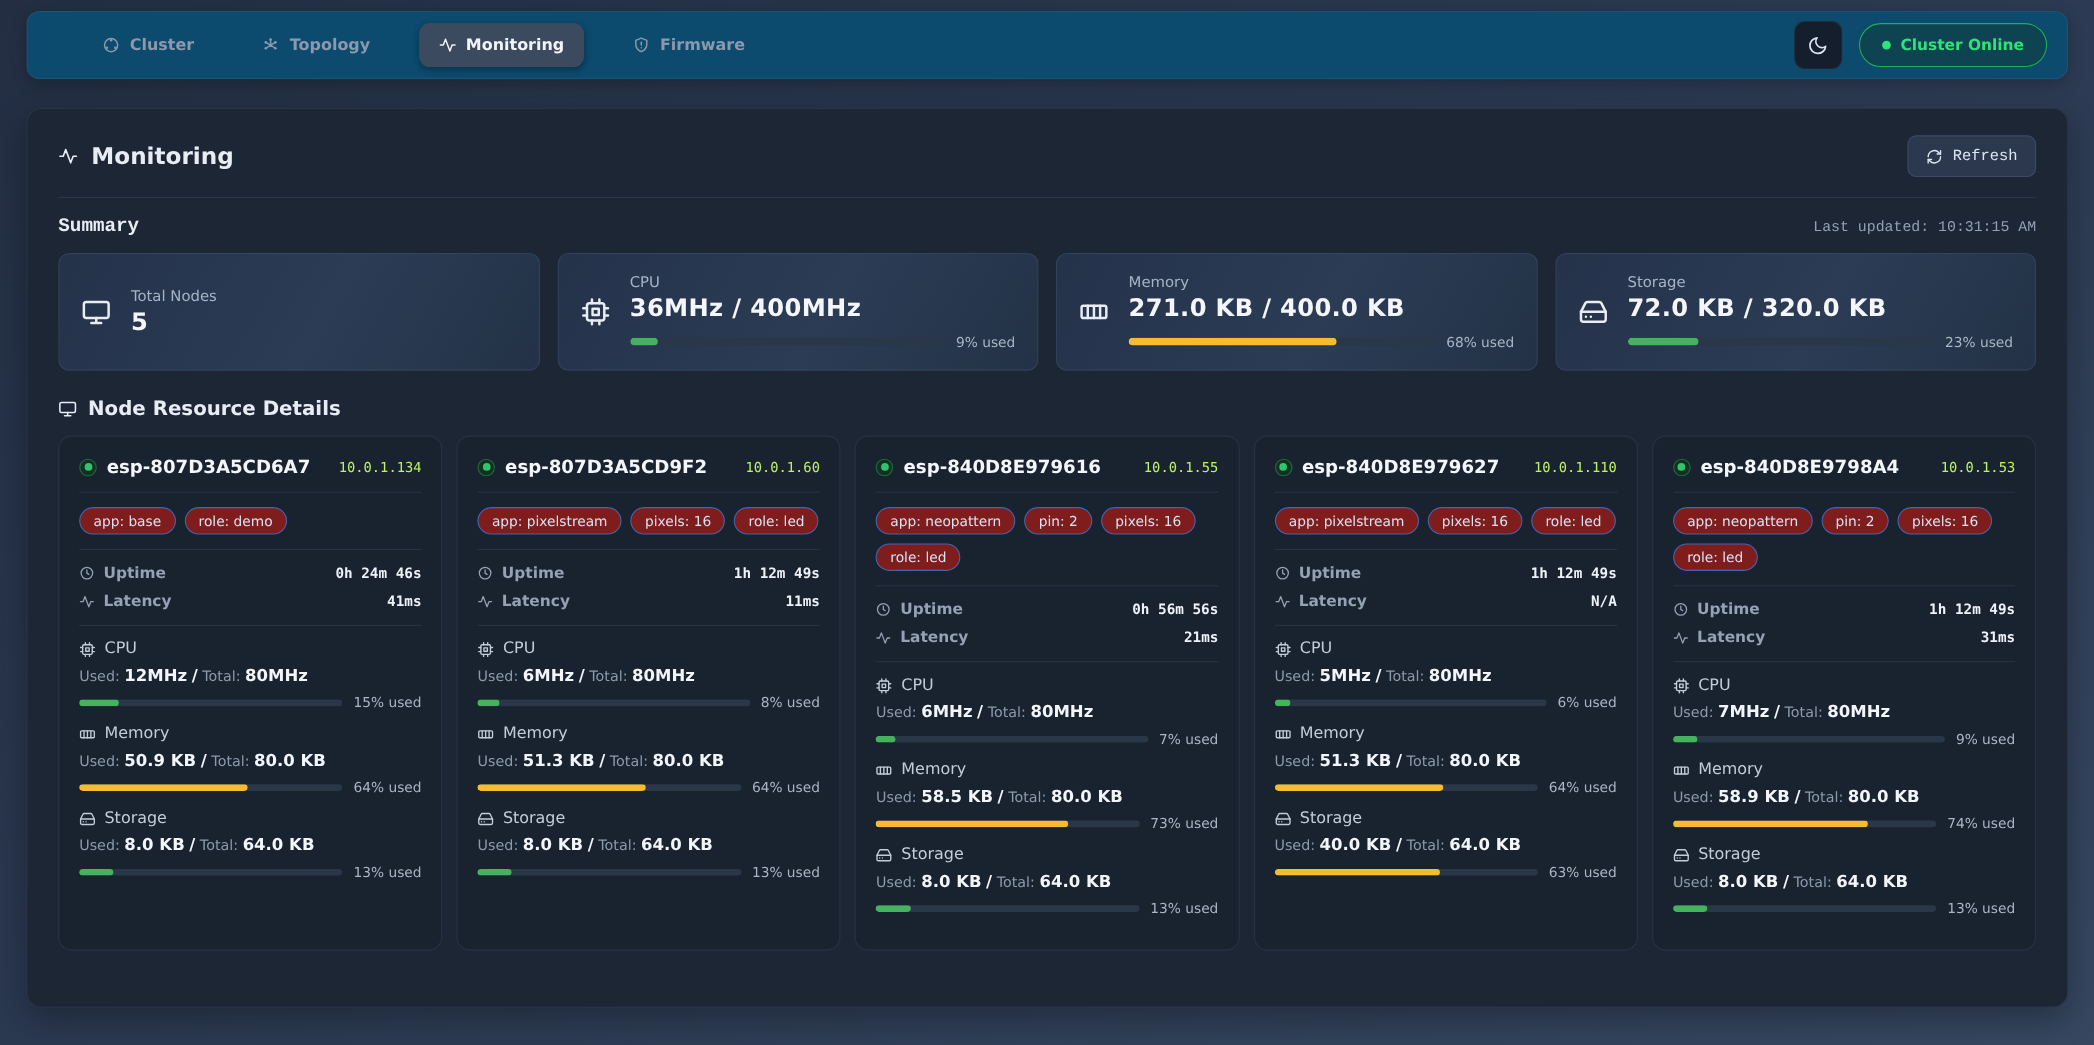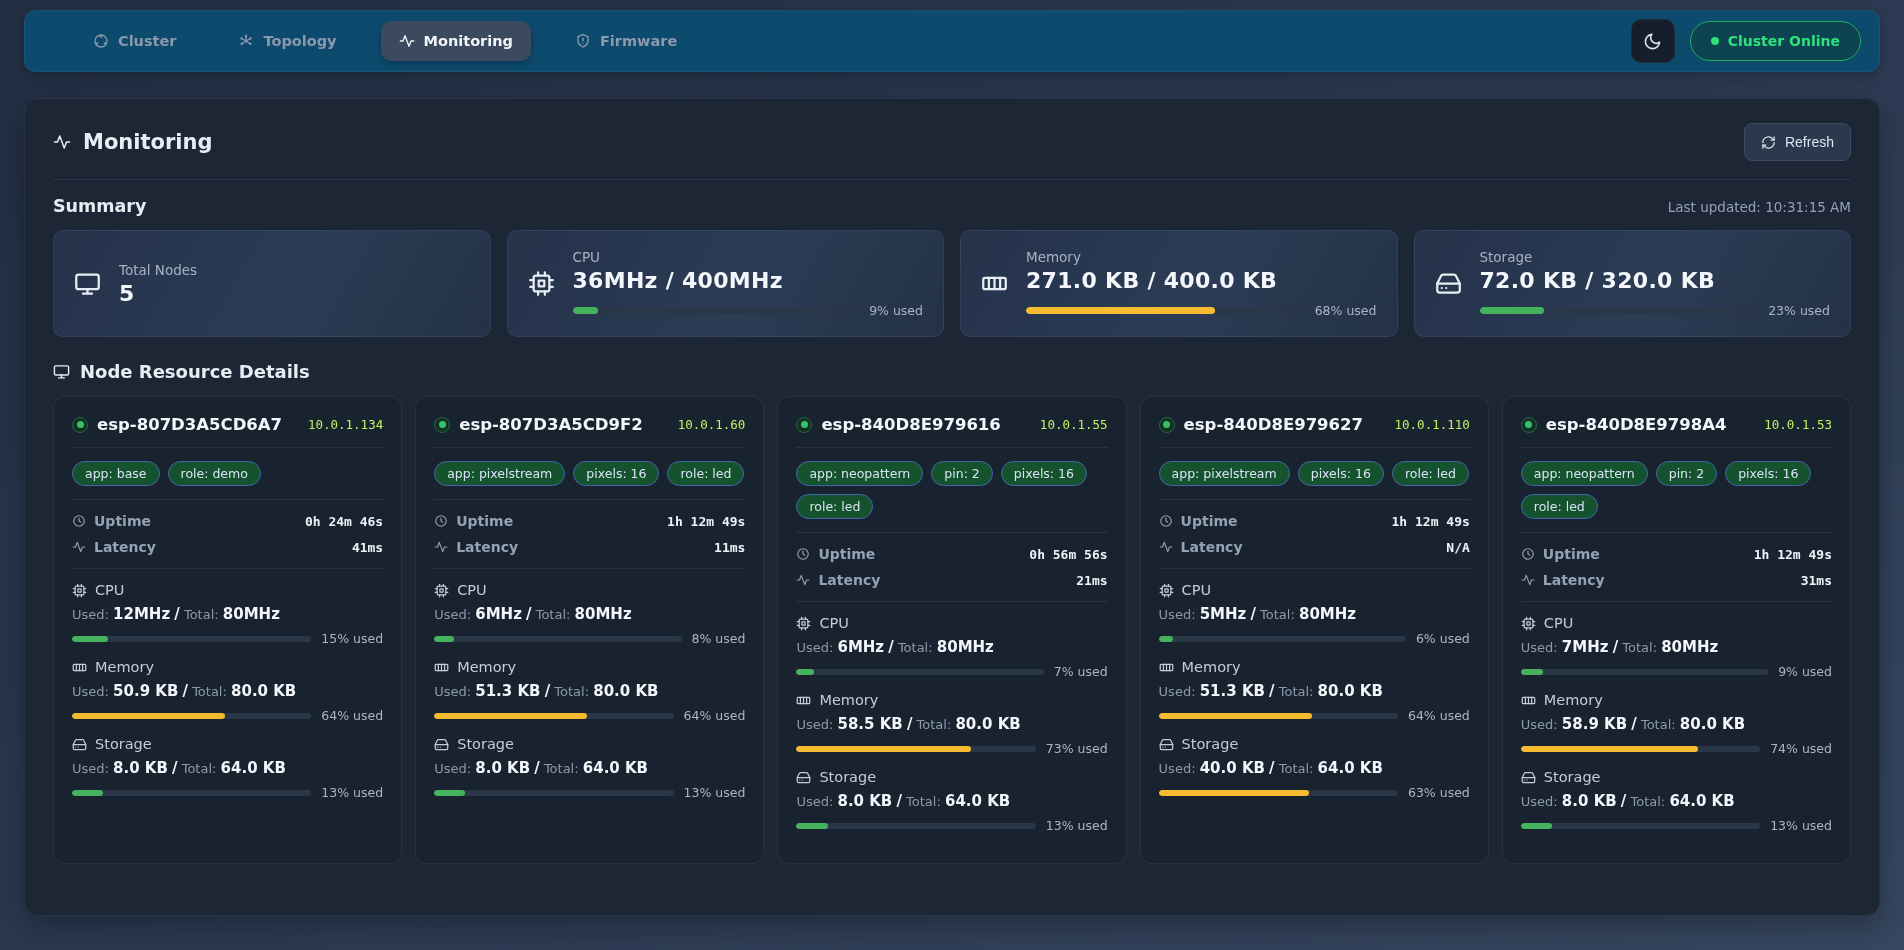--- a/index.html
+++ b/index.html
@@ -49,26 +49,26 @@
     border:1px solid rgba(130,150,180,.12);
     border-radius:14px;
     padding:24px 28px;
     box-shadow:0 10px 30px rgba(0,0,0,.30);
   }
   .panel-head { display:flex; align-items:center; }
   .panel-title { display:flex; align-items:center; gap:12px; font-size:21px; font-weight:700; }
   .refresh-btn {
     margin-left:auto; display:flex; align-items:center; gap:9px;
     background:#2b384d; border:1px solid #3c4b63; border-radius:8px;
-    color:#dde5ef; font-family:Liberation Sans, sans-serif; font-size:14px; padding:10px 16px; cursor:pointer;
+    color:#dde5ef; font-family:Liberation Mono, monospace; font-size:14px; padding:10px 16px; cursor:pointer;
   }
   .head-divider { height:1px; background:#2a3547; margin:18px 0 16px; }
 
   
-  .summary-head { display:flex; align-items:baseline; margin-bottom:14px; }
+  .summary-head { display:flex; align-items:baseline; margin-bottom:14px;font-family:Liberation Mono, monospace; }
   .summary-head h2 { font-size:17.5px; font-weight:700; }
   .last-updated { margin-left:auto; color:#93a1b3; font-size:13.5px; }
   .summary-grid { display:grid; grid-template-columns:repeat(4,1fr); gap:16px; }
   .sum-card {
     display:flex; align-items:center; gap:18px;
     padding:18px 20px; min-height:98px;
     border-radius:10px; border:1px solid rgba(130,150,180,.15);
     background:linear-gradient(120deg,#24324a 0%,#2c3c55 55%,#233246 100%);
   }
   .sum-icon { color:#c6d1e0; flex:none; }
@@ -95,21 +95,21 @@
     background:#153023; border:1px solid #1d6b3f;
     display:flex; align-items:center; justify-content:center;
   }
   .status-dot span { width:7px; height:7px; border-radius:50%; background:#31c46d; }
   .node-name { font-size:16.5px; font-weight:700; white-space:nowrap; color:#f3f7fc; }
   .node-ip { margin-left:auto; font-family:"DejaVu Sans Mono","Liberation Mono",monospace; font-size:12.5px; color:#bef264; }
   .divider { height:1px; background:#273244; margin:13px 0; }
   .tags { display:flex; flex-wrap:wrap; gap:8px; }
   .tag {
     padding:4px 12px; border-radius:999px;
-    background:#14532d; border:1px solid #4465ad;
+    background:#7f1d1d; border:1px solid #4465ad;
     color:#d9e3f6; font-size:12.5px; white-space:nowrap;
   }
   .kv { display:flex; align-items:center; margin:10px 0; }
   .kv-l { display:flex; align-items:center; gap:8px; color:#94a2b4; font-weight:700; font-size:14px; }
   .kv-v { margin-left:auto; font-family:"DejaVu Sans Mono","Liberation Mono",monospace; font-weight:700; font-size:13px; color:#eef3f9; }
   .res { margin-top:13px; }
   .res-head { display:flex; align-items:center; gap:8px; color:#c3cdd9; font-size:14.5px; }
   .res-vals { margin:7px 0 8px; font-size:13px; color:#8c9aab; }
   .res-vals b { color:#f2f6fb; font-size:15px; }
   .node-card .prog { height:6px; }

